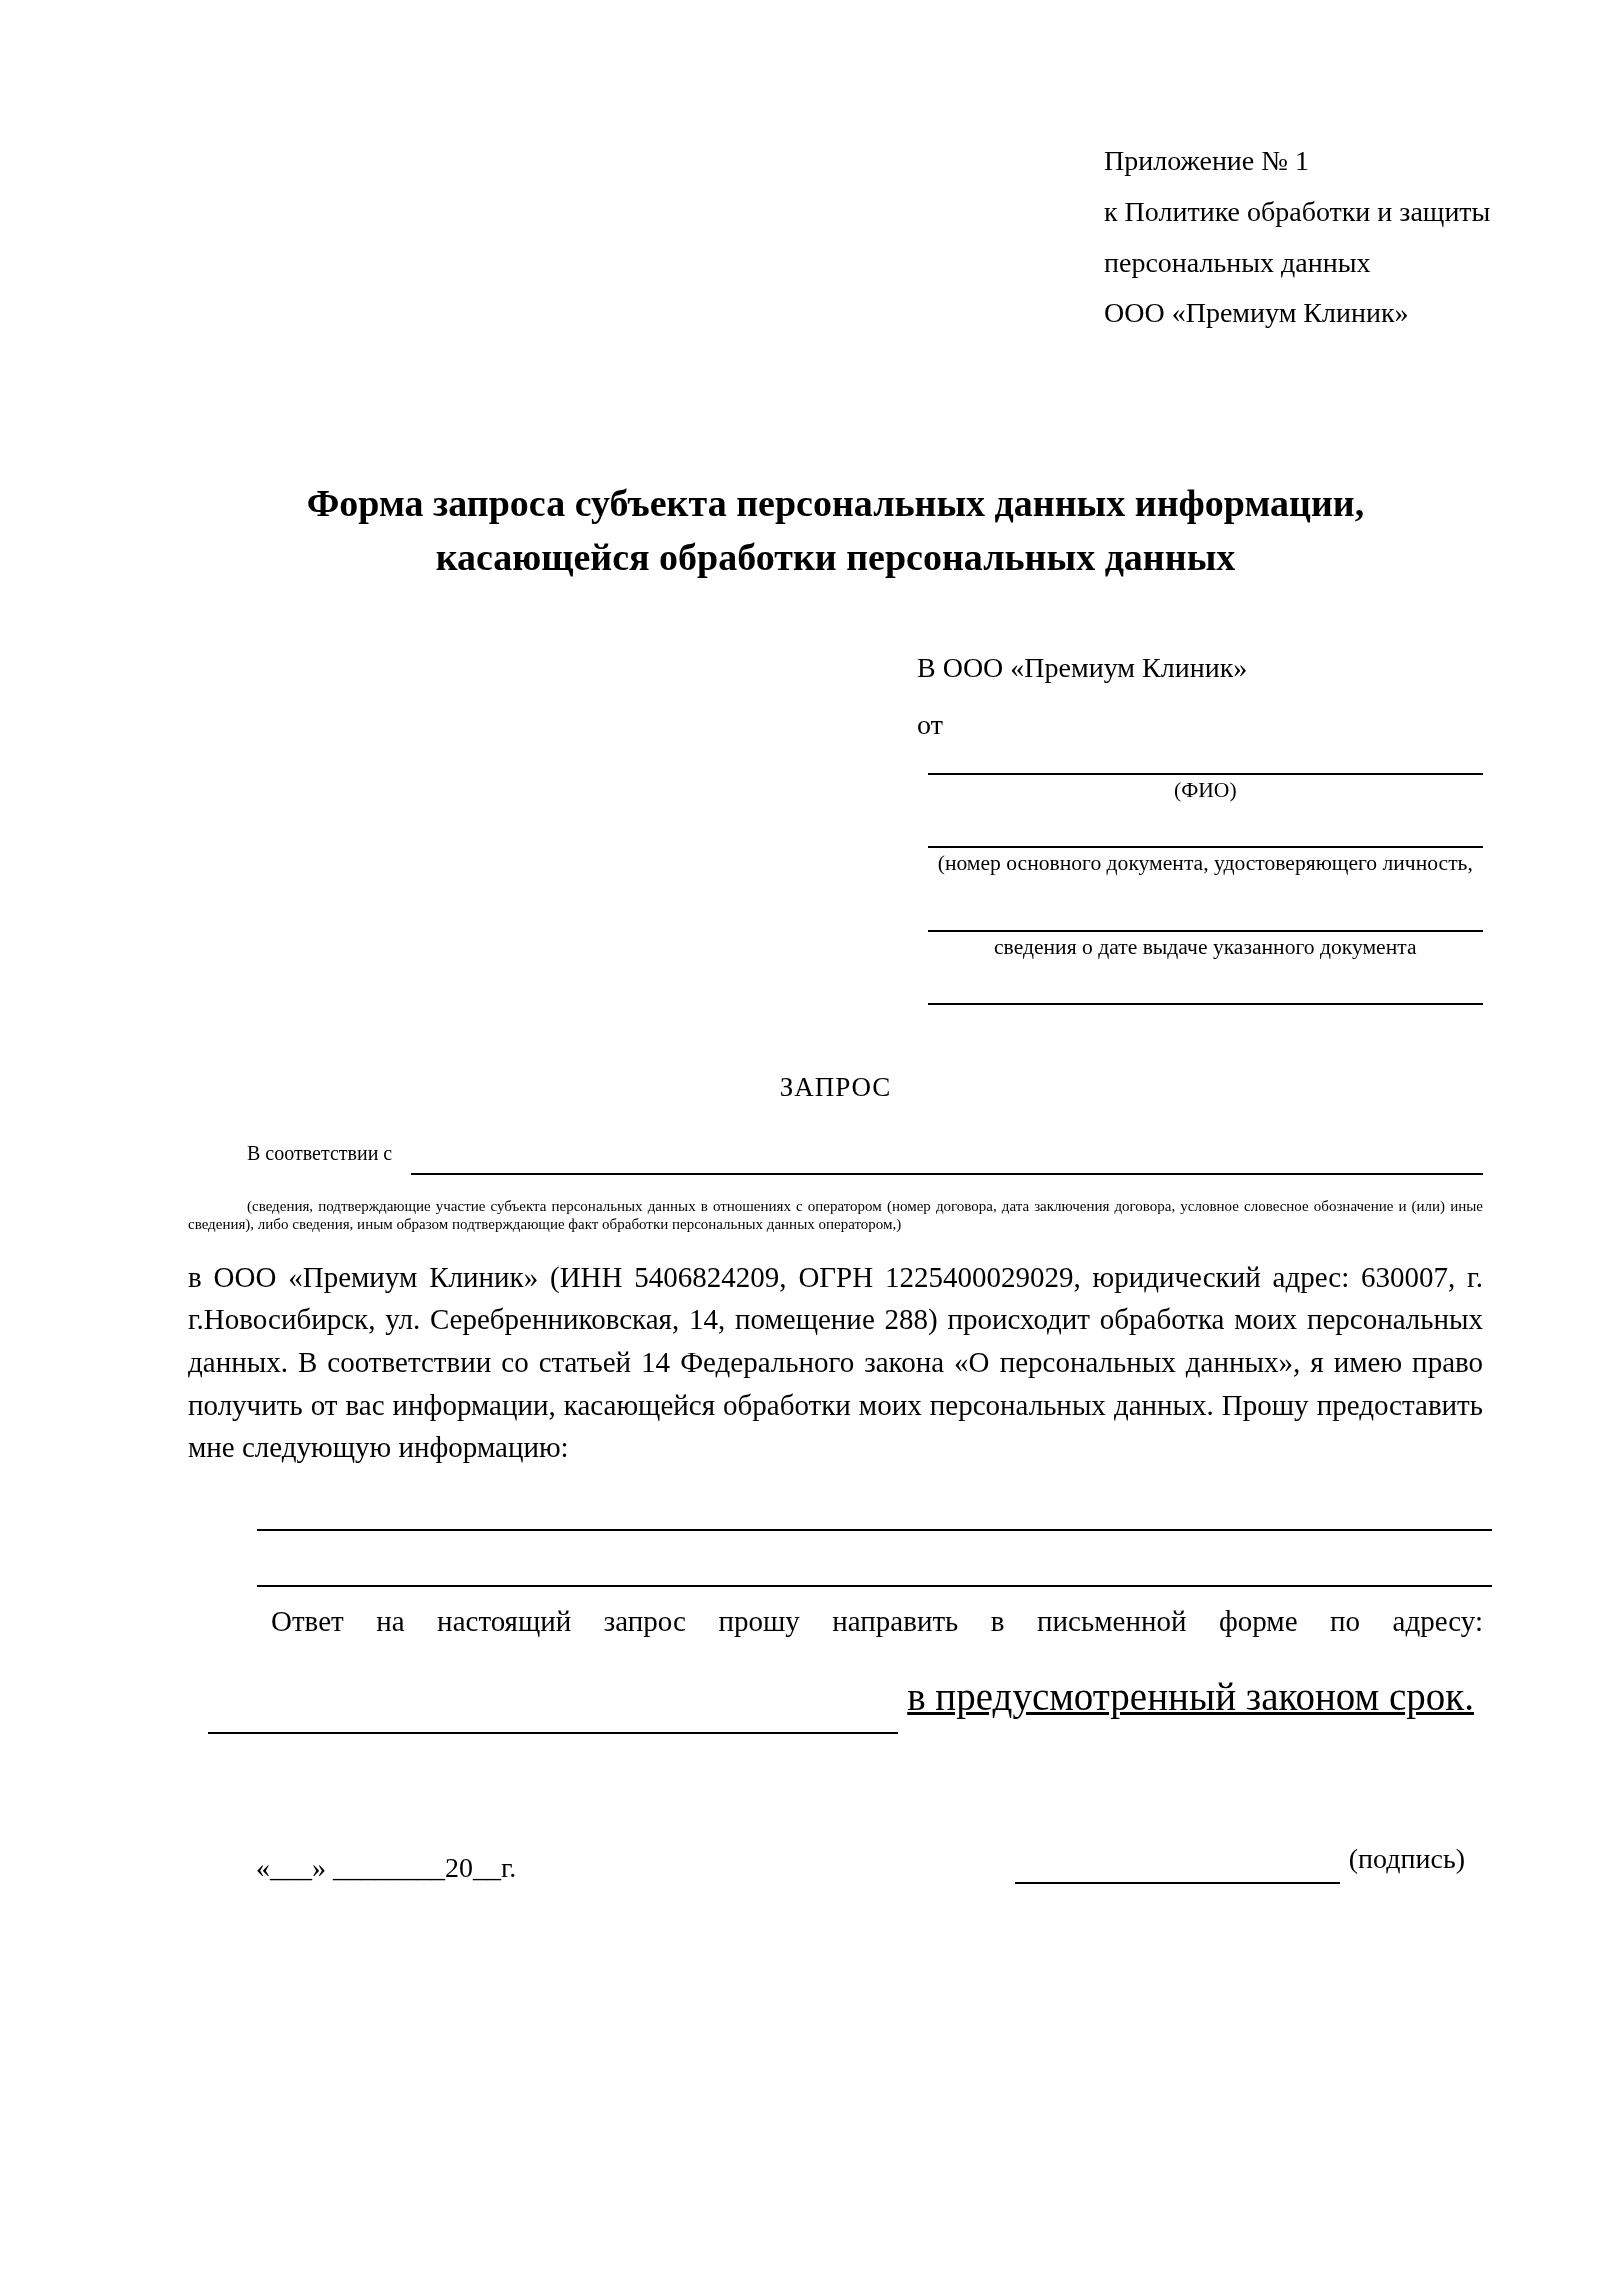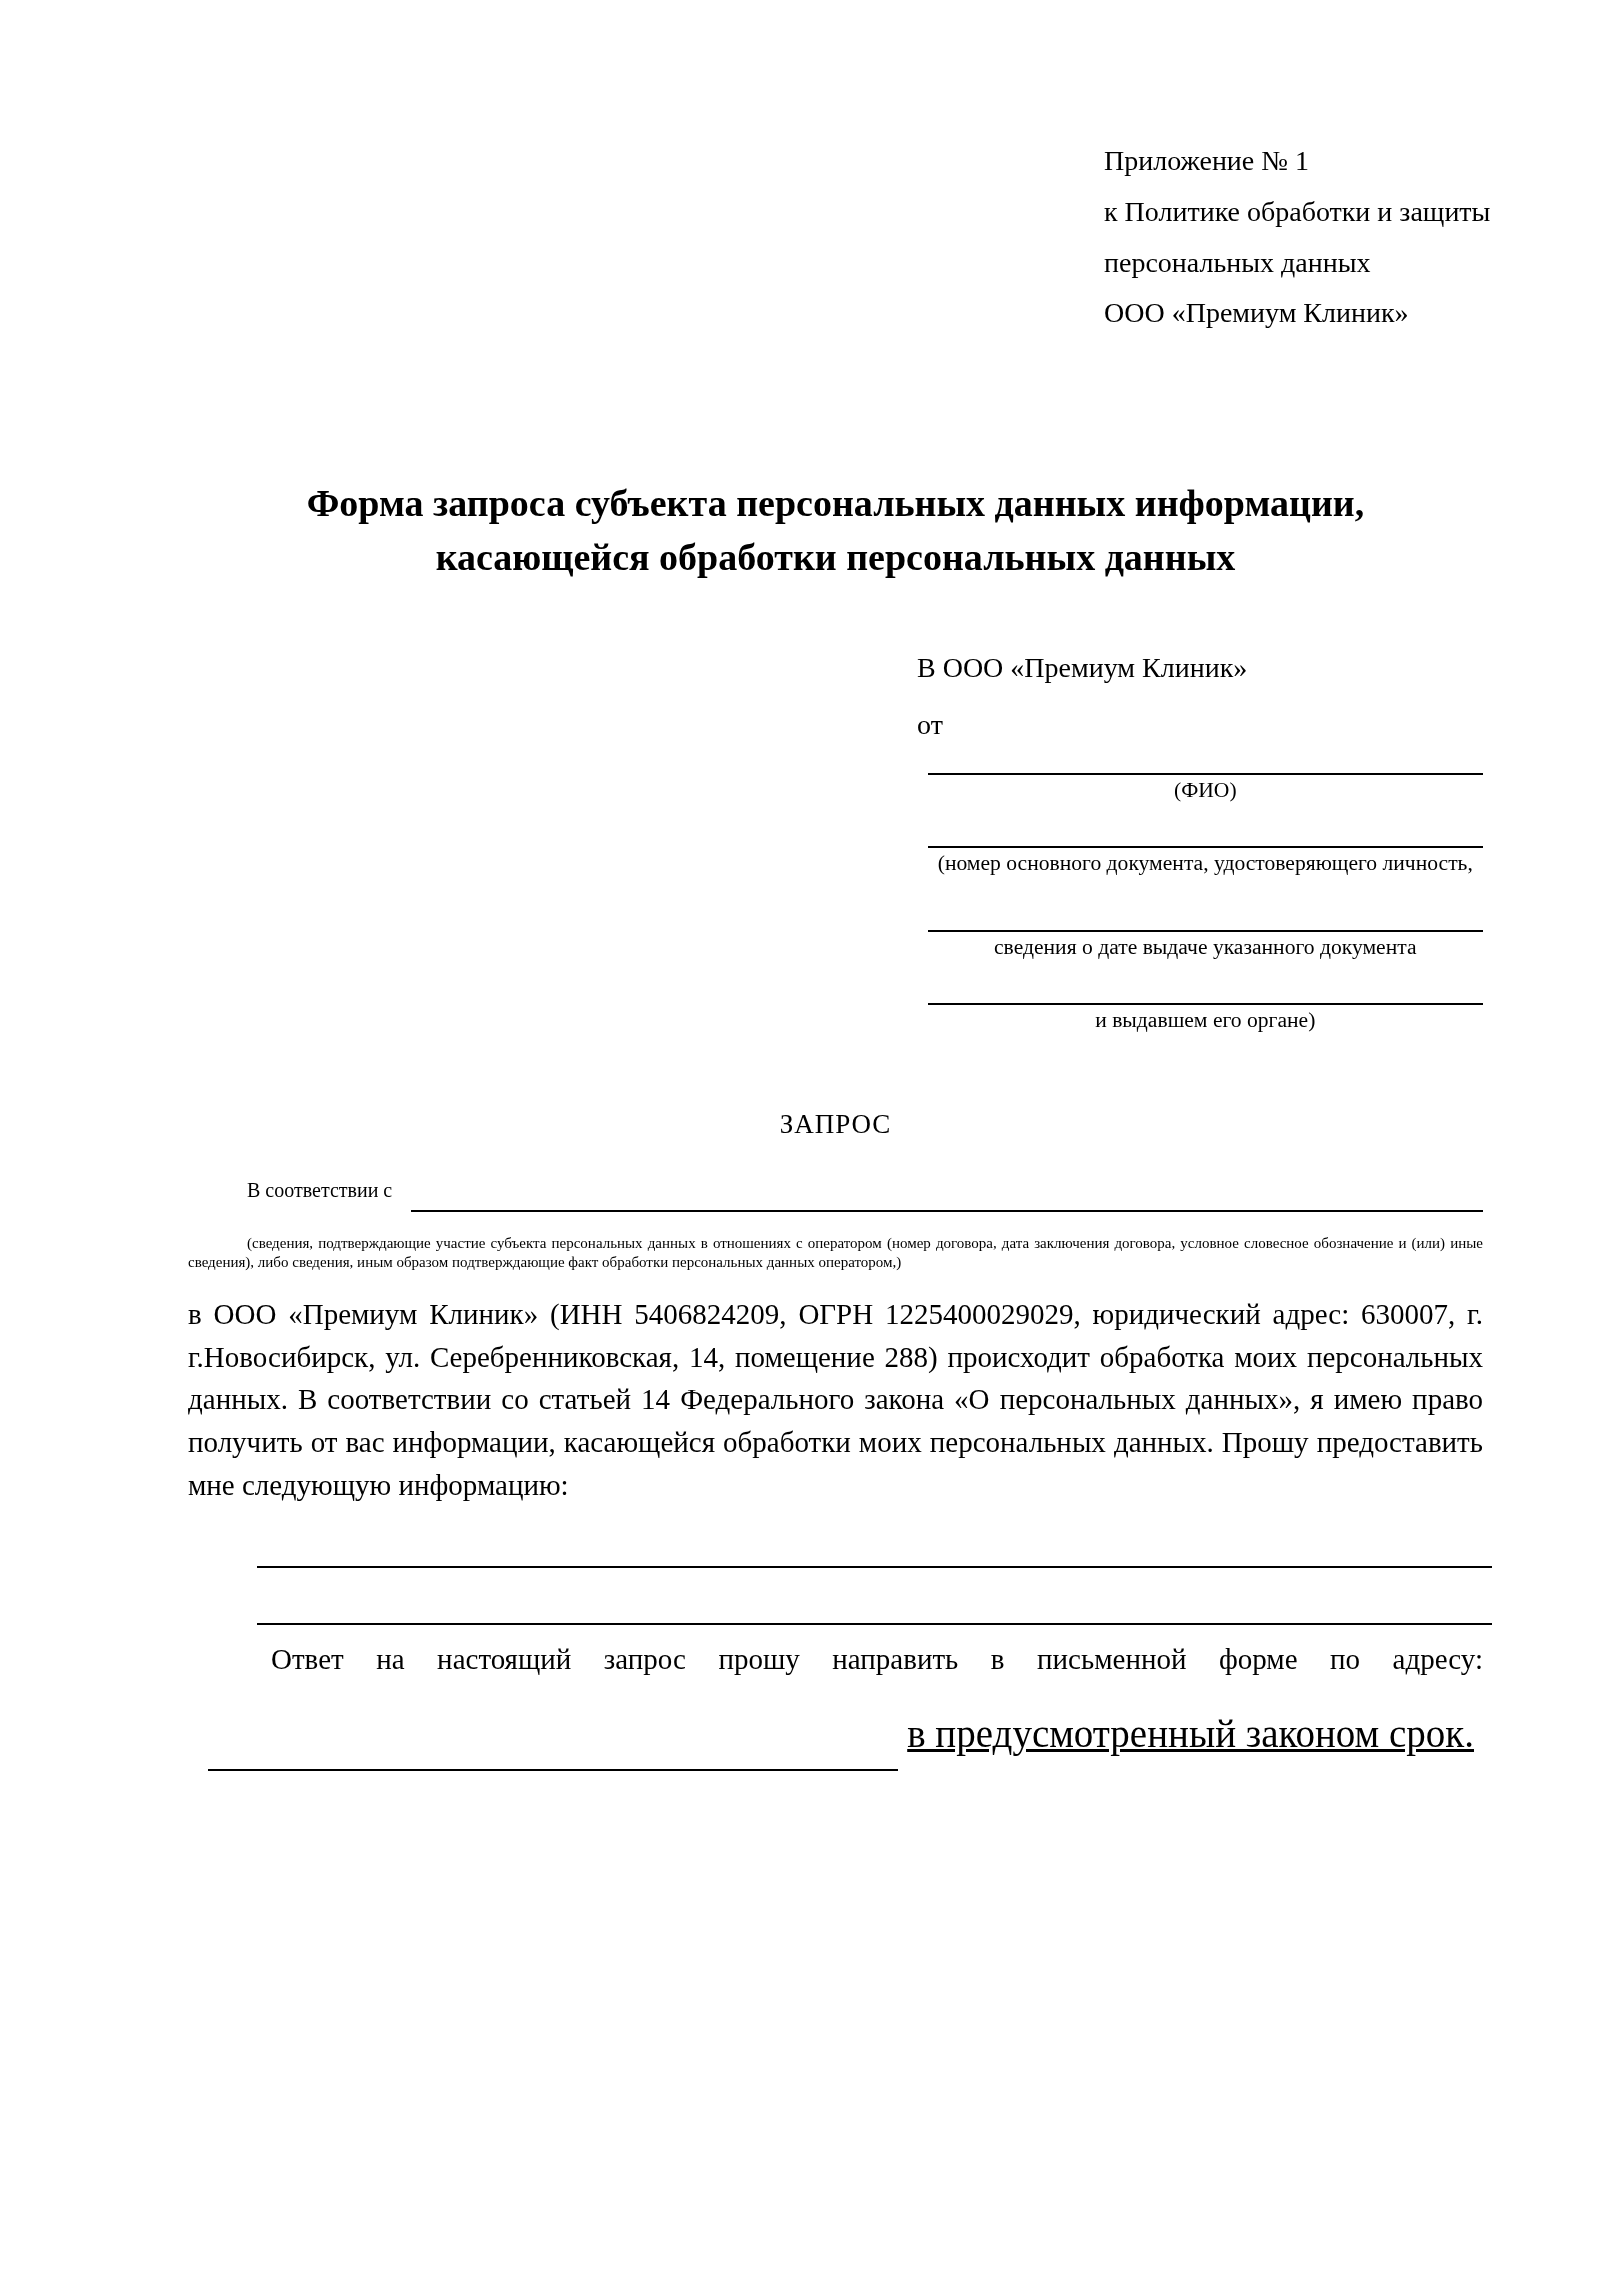--- a/index.html
+++ b/index.html
@@ -172,21 +172,20 @@
       <div class="sign-line"></div>
       <div class="caption">(ФИО)</div>
 
       <div class="sign-line m10"></div>
       <div class="caption">(номер основного документа, удостоверяющего личность,</div>
 
       <div class="sign-line m20"></div>
       <div class="caption">сведения о дате выдаче указанного документа</div>
 
       <div class="sign-line m10"></div>
-      <div class="caption">и выдавшем его органе)</div>
     </div>
 
     <div class="request-heading">ЗАПРОС</div>
 
     <div class="accordance">
       <span>В соответствии с</span>
       <span class="fill-line"></span>
     </div>
 
     <div class="fine-print">(сведения, подтверждающие участие субъекта персональных данных в отношениях с оператором (номер договора, дата заключения договора, условное словесное обозначение и (или) иные сведения), либо сведения, иным образом подтверждающие факт обработки персональных данных оператором,)</div>
@@ -196,16 +195,23 @@
     <div class="blank-line first"></div>
     <div class="blank-line second"></div>
 
     <div class="answer-par">Ответ на настоящий запрос прошу направить в письменной форме по адресу:</div>
 
     <div class="address-row">
       <span class="fill-line"></span>
       <span class="suffix">в предусмотренный законом срок.</span>
     </div>
 
+    <div class="footer-row">
+      <span class="date-field">«___» ________20__г.</span>
+      <span class="signature-group">
+        <span class="sig-line"></span>
+        <span class="sig-caption">(подпись)</span>
+      </span>
+    </div>
 
   </div>
 </div>
 
 
 </body></html>

